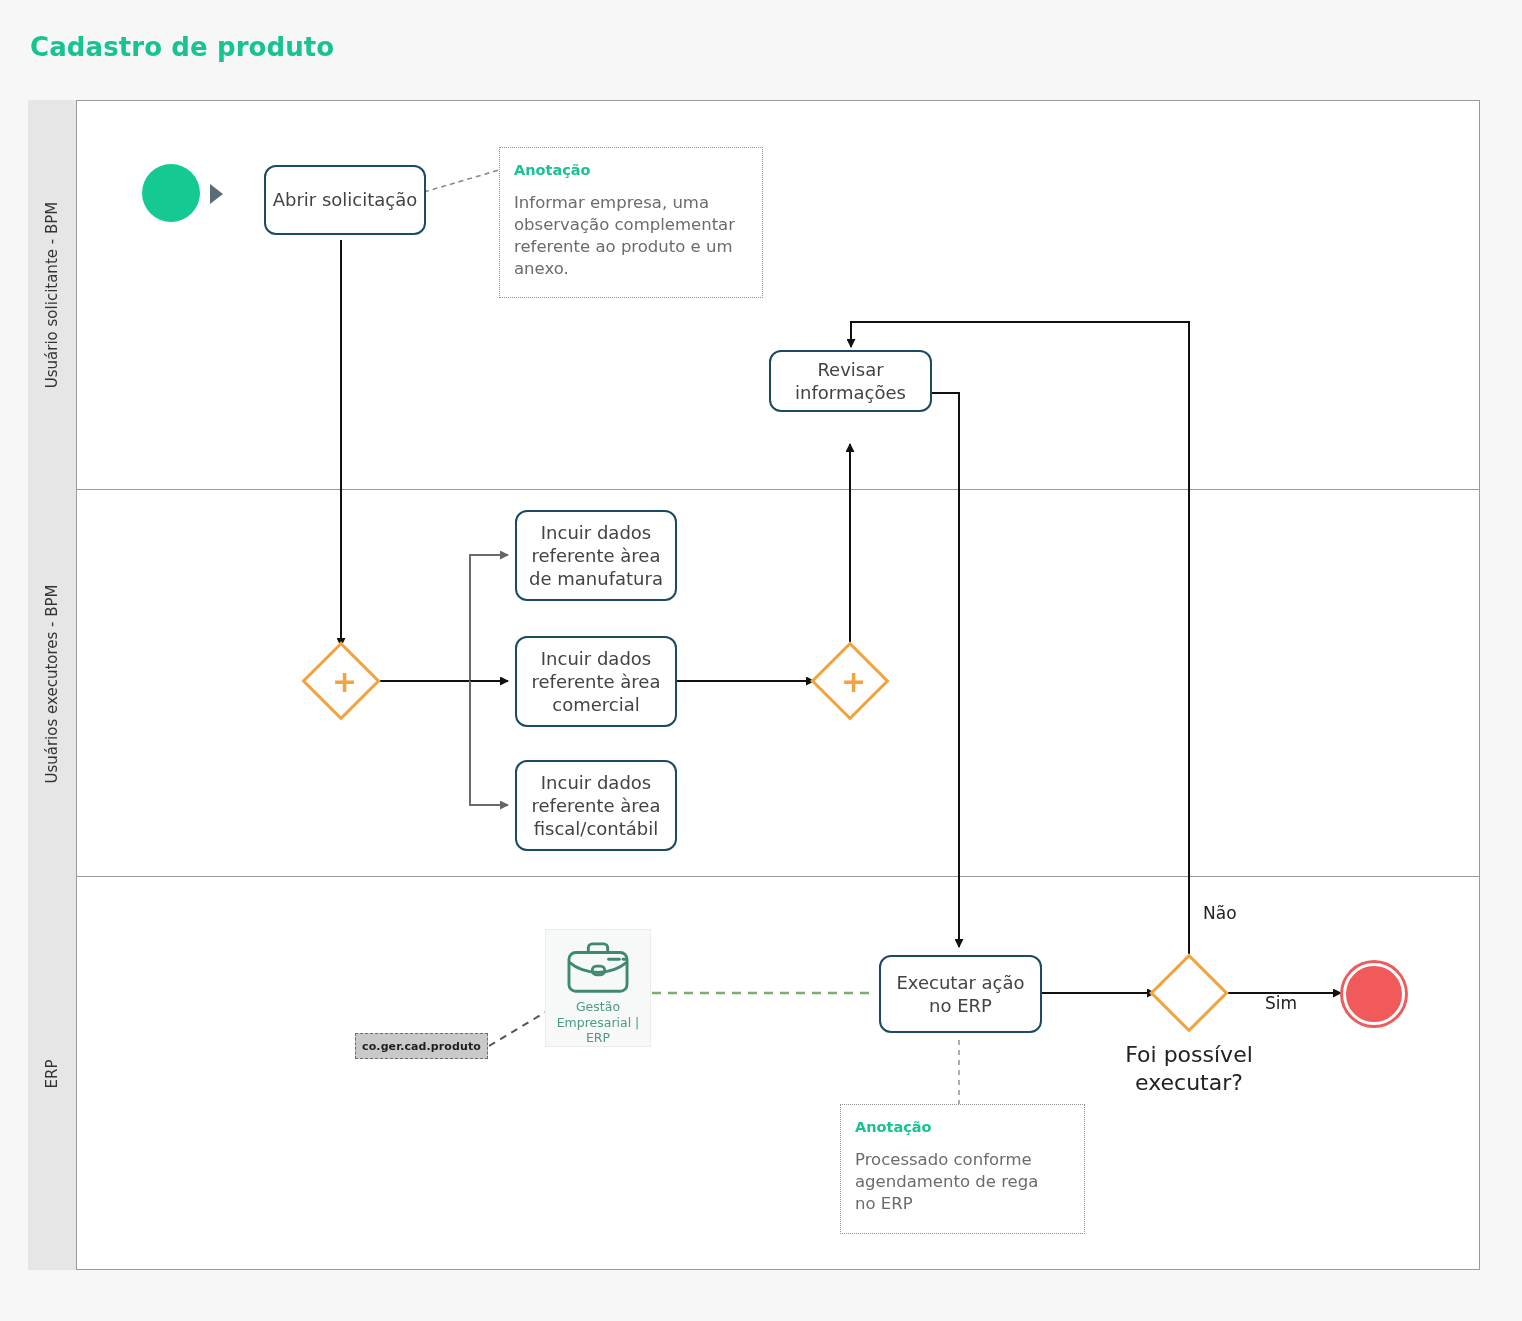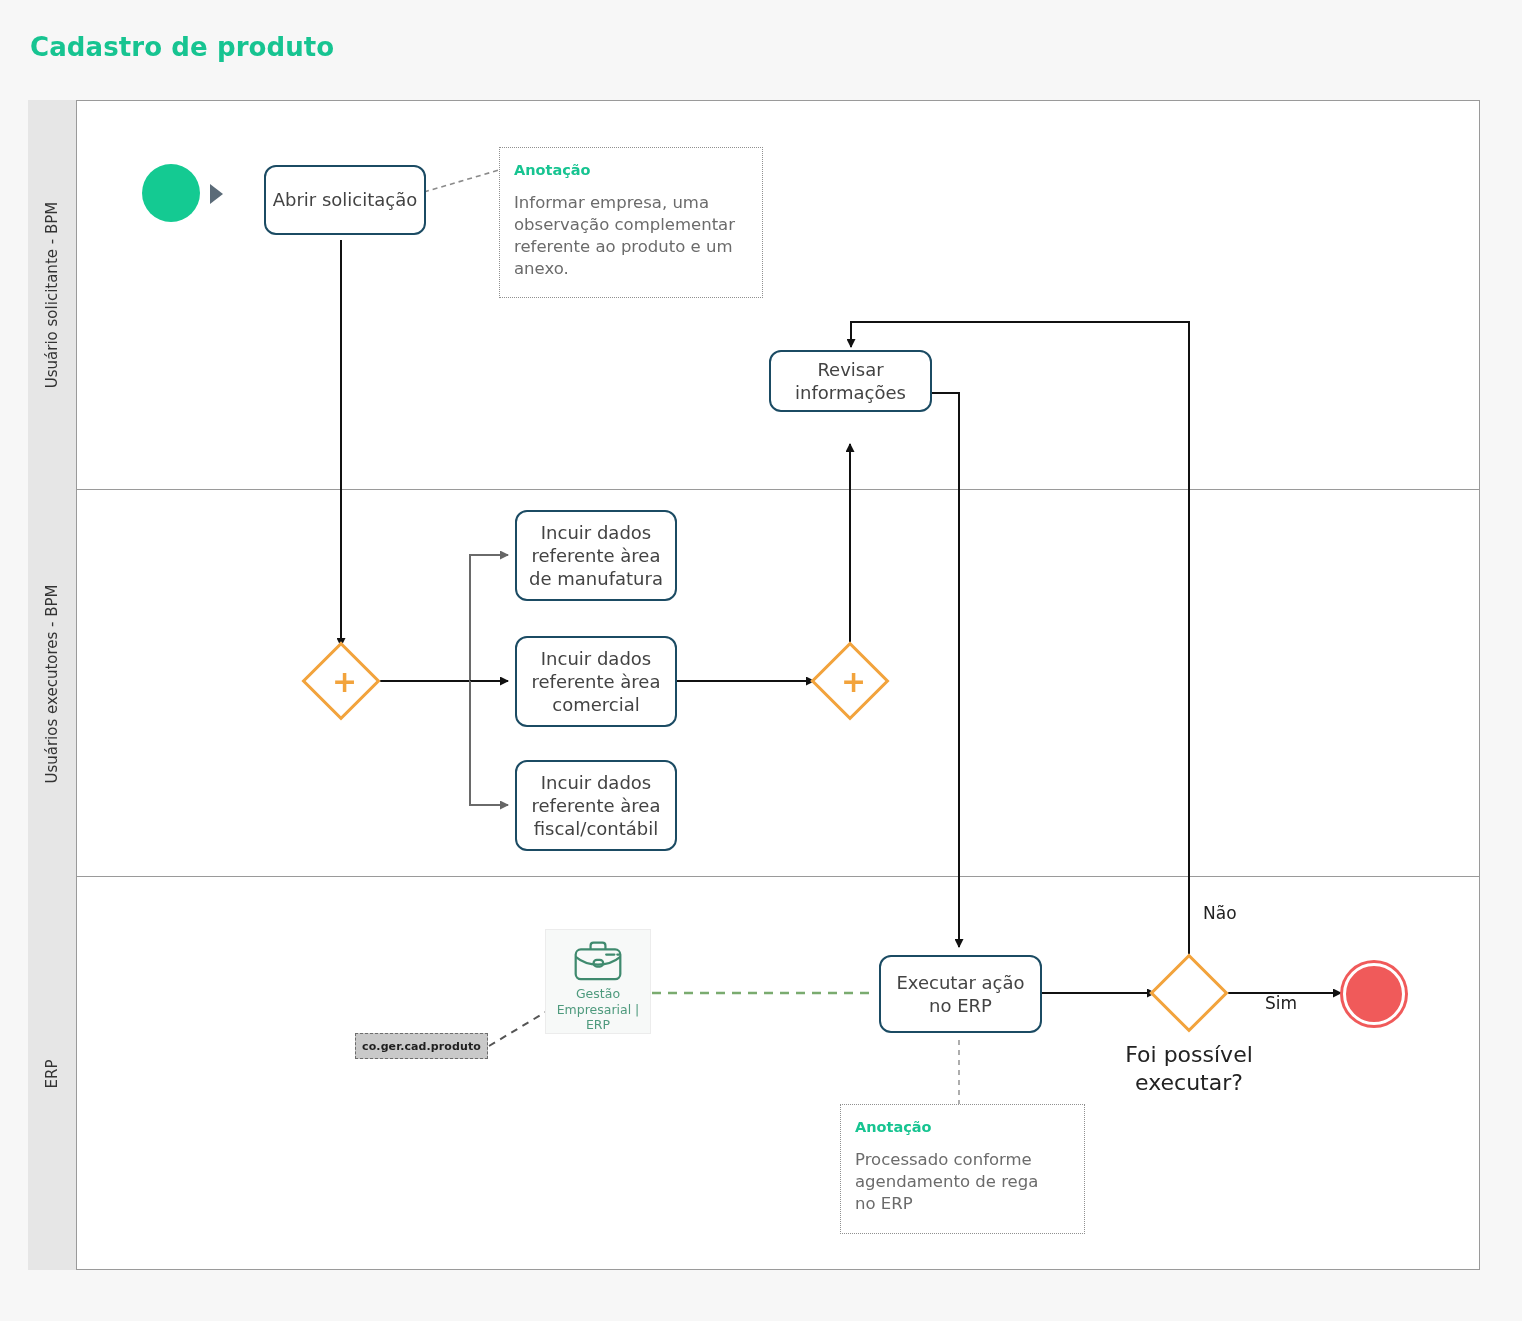--- a/index.html
+++ b/index.html
@@ -296,21 +296,21 @@
 
   <div class="task" style="left:515px;top:760px;width:162px;height:91px;flex-direction:column;">
     <span>Incuir dados</span>
     <span>referente àrea</span>
     <span>fiscal/contábil</span>
   </div>
 
   <div class="gateway" style="left:822px;top:653px;"></div>
   <div class="gw-plus" style="left:841px;top:667px;">+</div>
 
-  <div id="erp-card" style="left:545px;top:929px;width:106px;height:105px;">
+  <div id="erp-card" style="left:545px;top:929px;width:106px;height:118px;">
     <svg width="70" height="58" viewBox="0 0 70 58">
       <rect x="5" y="14" width="60" height="40" rx="7" ry="7" fill="none" stroke="#3f8a6e" stroke-width="3"></rect>
       <path d="M25,14 L25,9 a4,4 0 0 1 4,-4 L41,5 a4,4 0 0 1 4,4 L45,14" fill="none" stroke="#3f8a6e" stroke-width="3"></path>
       <path d="M5,24 C22,38 48,38 65,24" fill="none" stroke="#3f8a6e" stroke-width="3"></path>
       <rect x="29" y="28" width="13" height="9" rx="4.5" ry="4.5" fill="none" stroke="#3f8a6e" stroke-width="3"></rect>
       <line x1="46" y1="21" x2="57" y2="21" stroke="#3f8a6e" stroke-width="3" stroke-linecap="round"></line>
       <line x1="61" y1="21" x2="63" y2="21" stroke="#3f8a6e" stroke-width="3" stroke-linecap="round"></line>
     </svg>
     <div class="erp-label">
       <div>Gestão</div>

